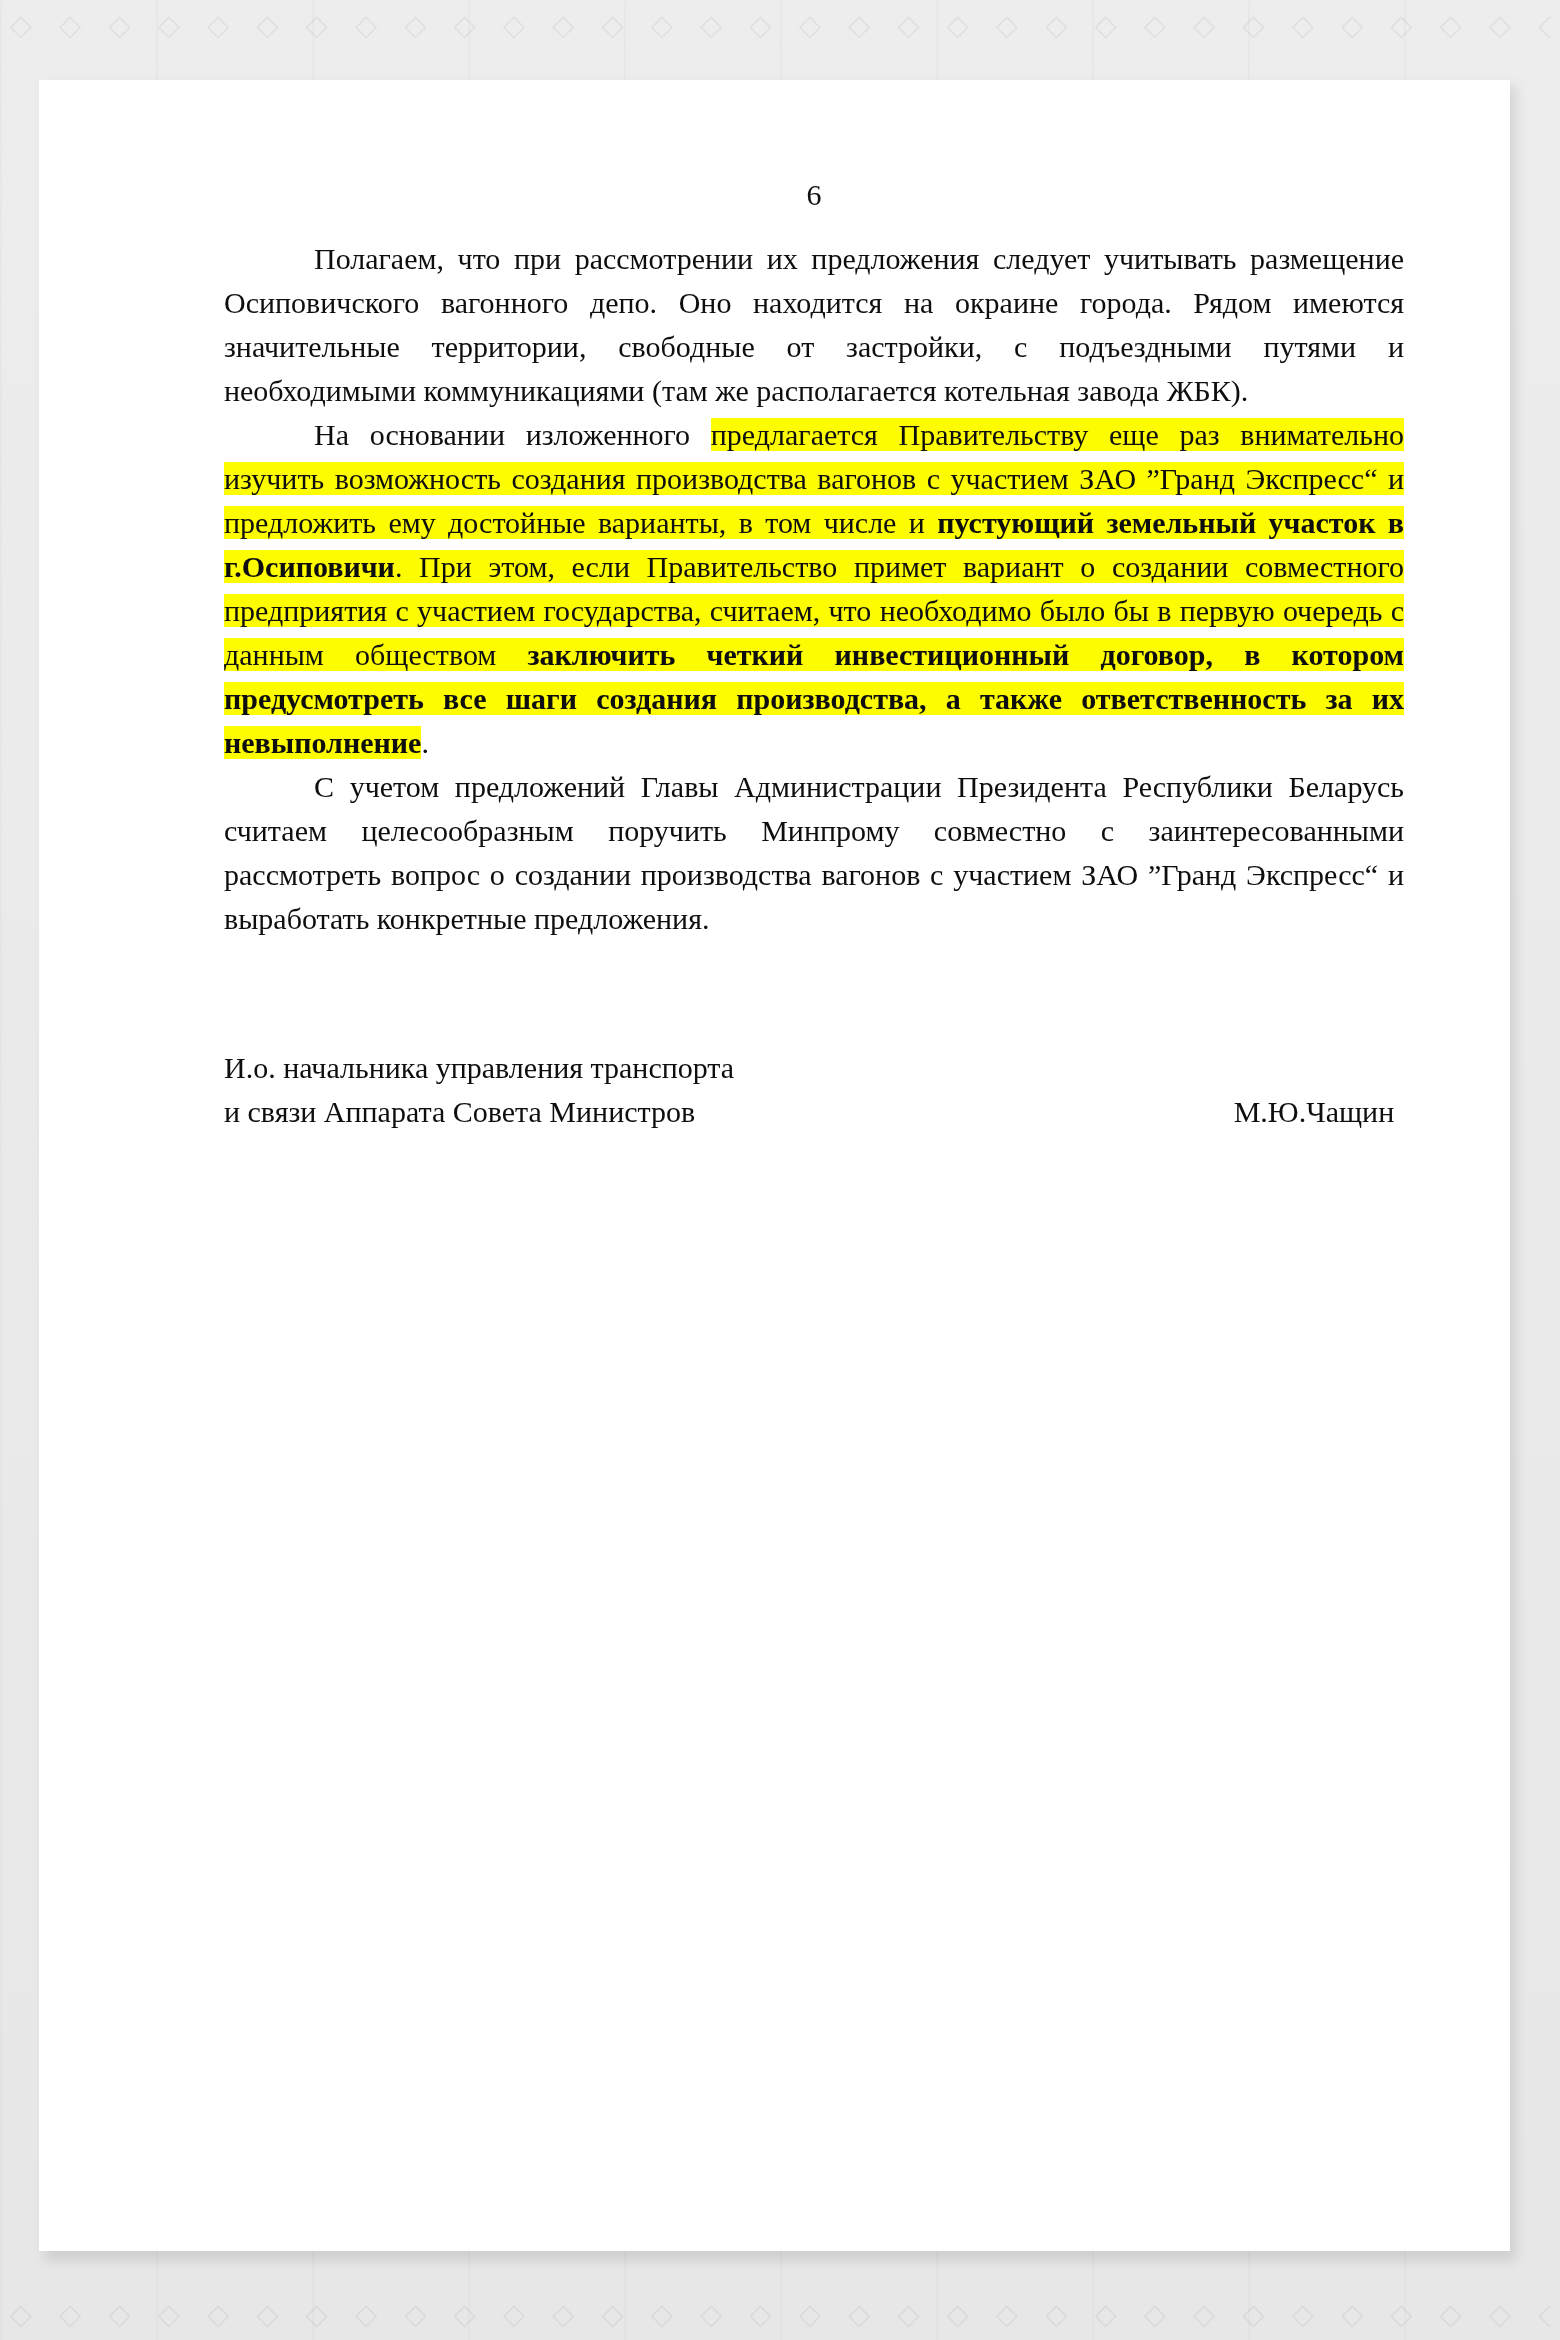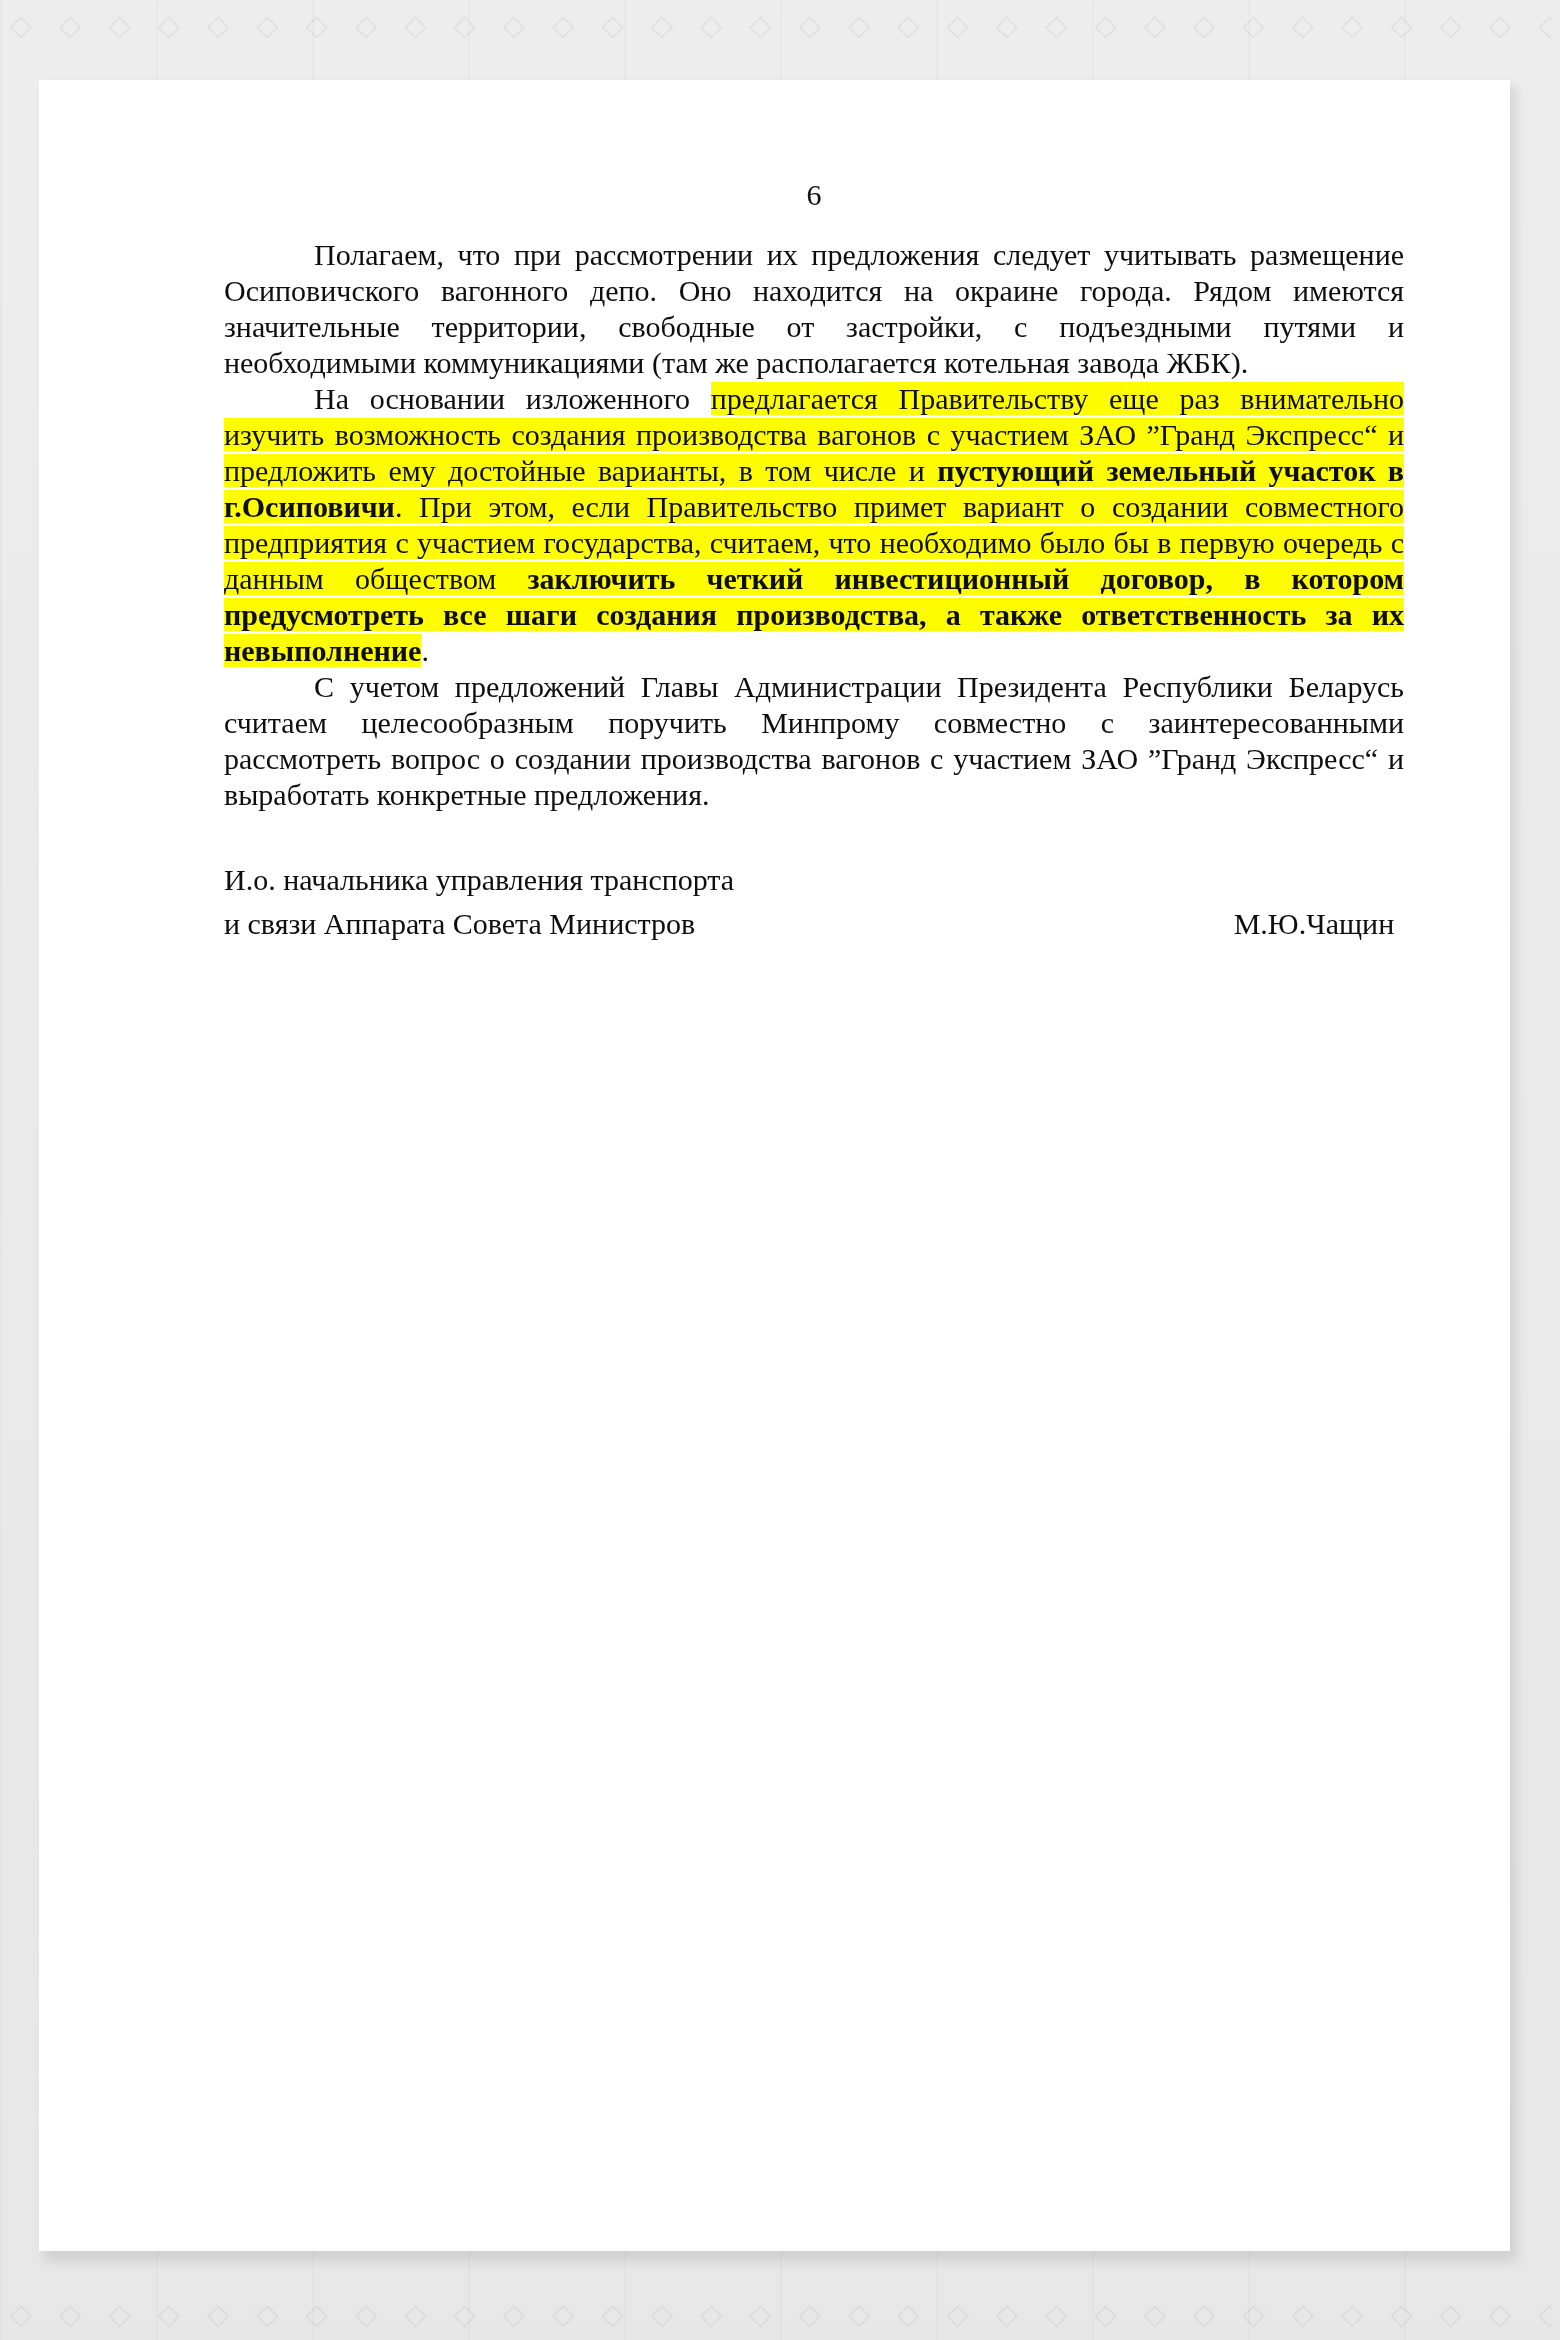--- a/index.html
+++ b/index.html
@@ -58,21 +58,21 @@
     text-align: center;
     font-size: 30px;
     color: #111;
     margin-bottom: 25px;
     letter-spacing: 0.2px;
   }
 
   .body-text {
     width: 1180px;
     font-size: 30px;
-    line-height: 36px;
+    line-height: 44px;
     color: #0e0e0e;
     text-align: justify;
     text-justify: inter-word;
     hyphens: none;
   }
 
   p.para {
     margin: 0;
     text-indent: 90px;
   }
@@ -81,21 +81,21 @@
     background: #fdfc00;
     box-decoration-break: clone;
     -webkit-box-decoration-break: clone;
   }
 
   .b {
     font-weight: bold;
   }
 
   .signature-block {
-    margin-top: 45px;
+    margin-top: 105px;
     width: 1180px;
     font-size: 30px;
     line-height: 44px;
     color: #0e0e0e;
     position: relative;
   }
   .sig-line {
     display: block;
   }
   .sig-row {

